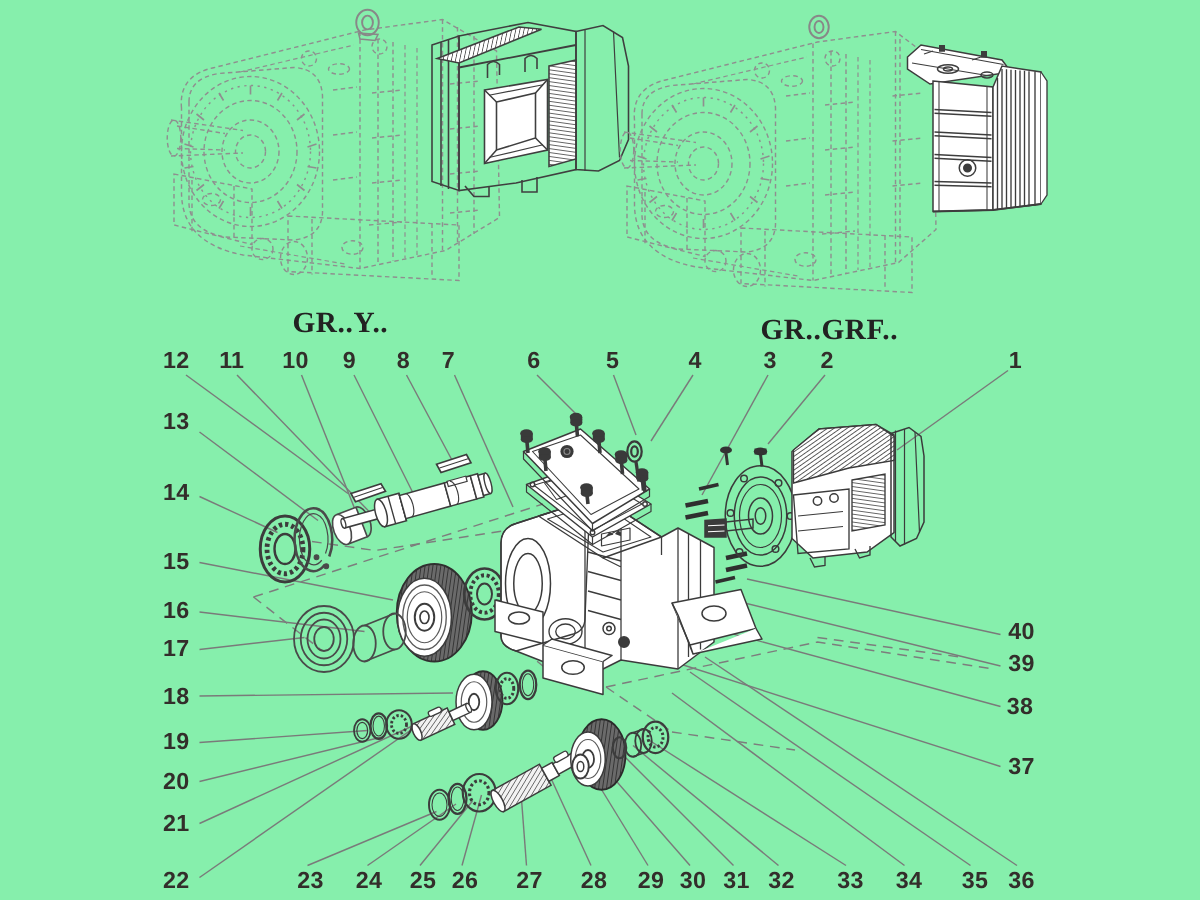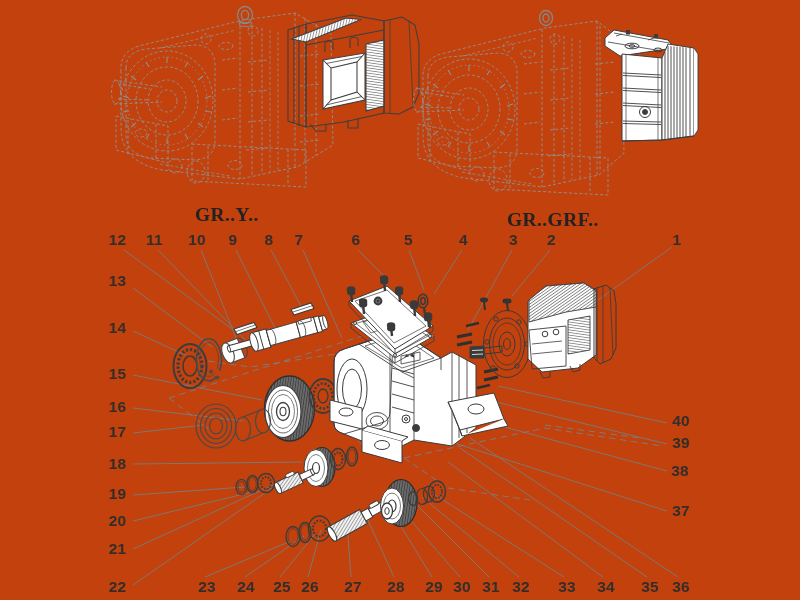--- a/index.html
+++ b/index.html
@@ -1,16 +1,16 @@
 <!DOCTYPE html>
 <html><head>
 <meta charset="utf-8">
 <style>
   html,body{margin:0;padding:0;background:#fff;}
-  #page{position:relative;width:800px;height:600px;background:#c2410c;overflow:hidden;}
+  #page{position:relative;width:800px;height:600px;background:#86efac;overflow:hidden;}
   svg{display:block;}
   text{font-family:"Liberation Sans",sans-serif;}
 </style>
 </head>
 <body>
 <div id="page">
 <svg width="800" height="600" viewBox="0 0 800 600" xmlns="http://www.w3.org/2000/svg">
 <defs>
   <pattern id="finsTL" width="2.7" height="2.7" patternUnits="userSpaceOnUse" patternTransform="rotate(12)">
     <rect width="2.7" height="2.7" fill="#fff"></rect>

